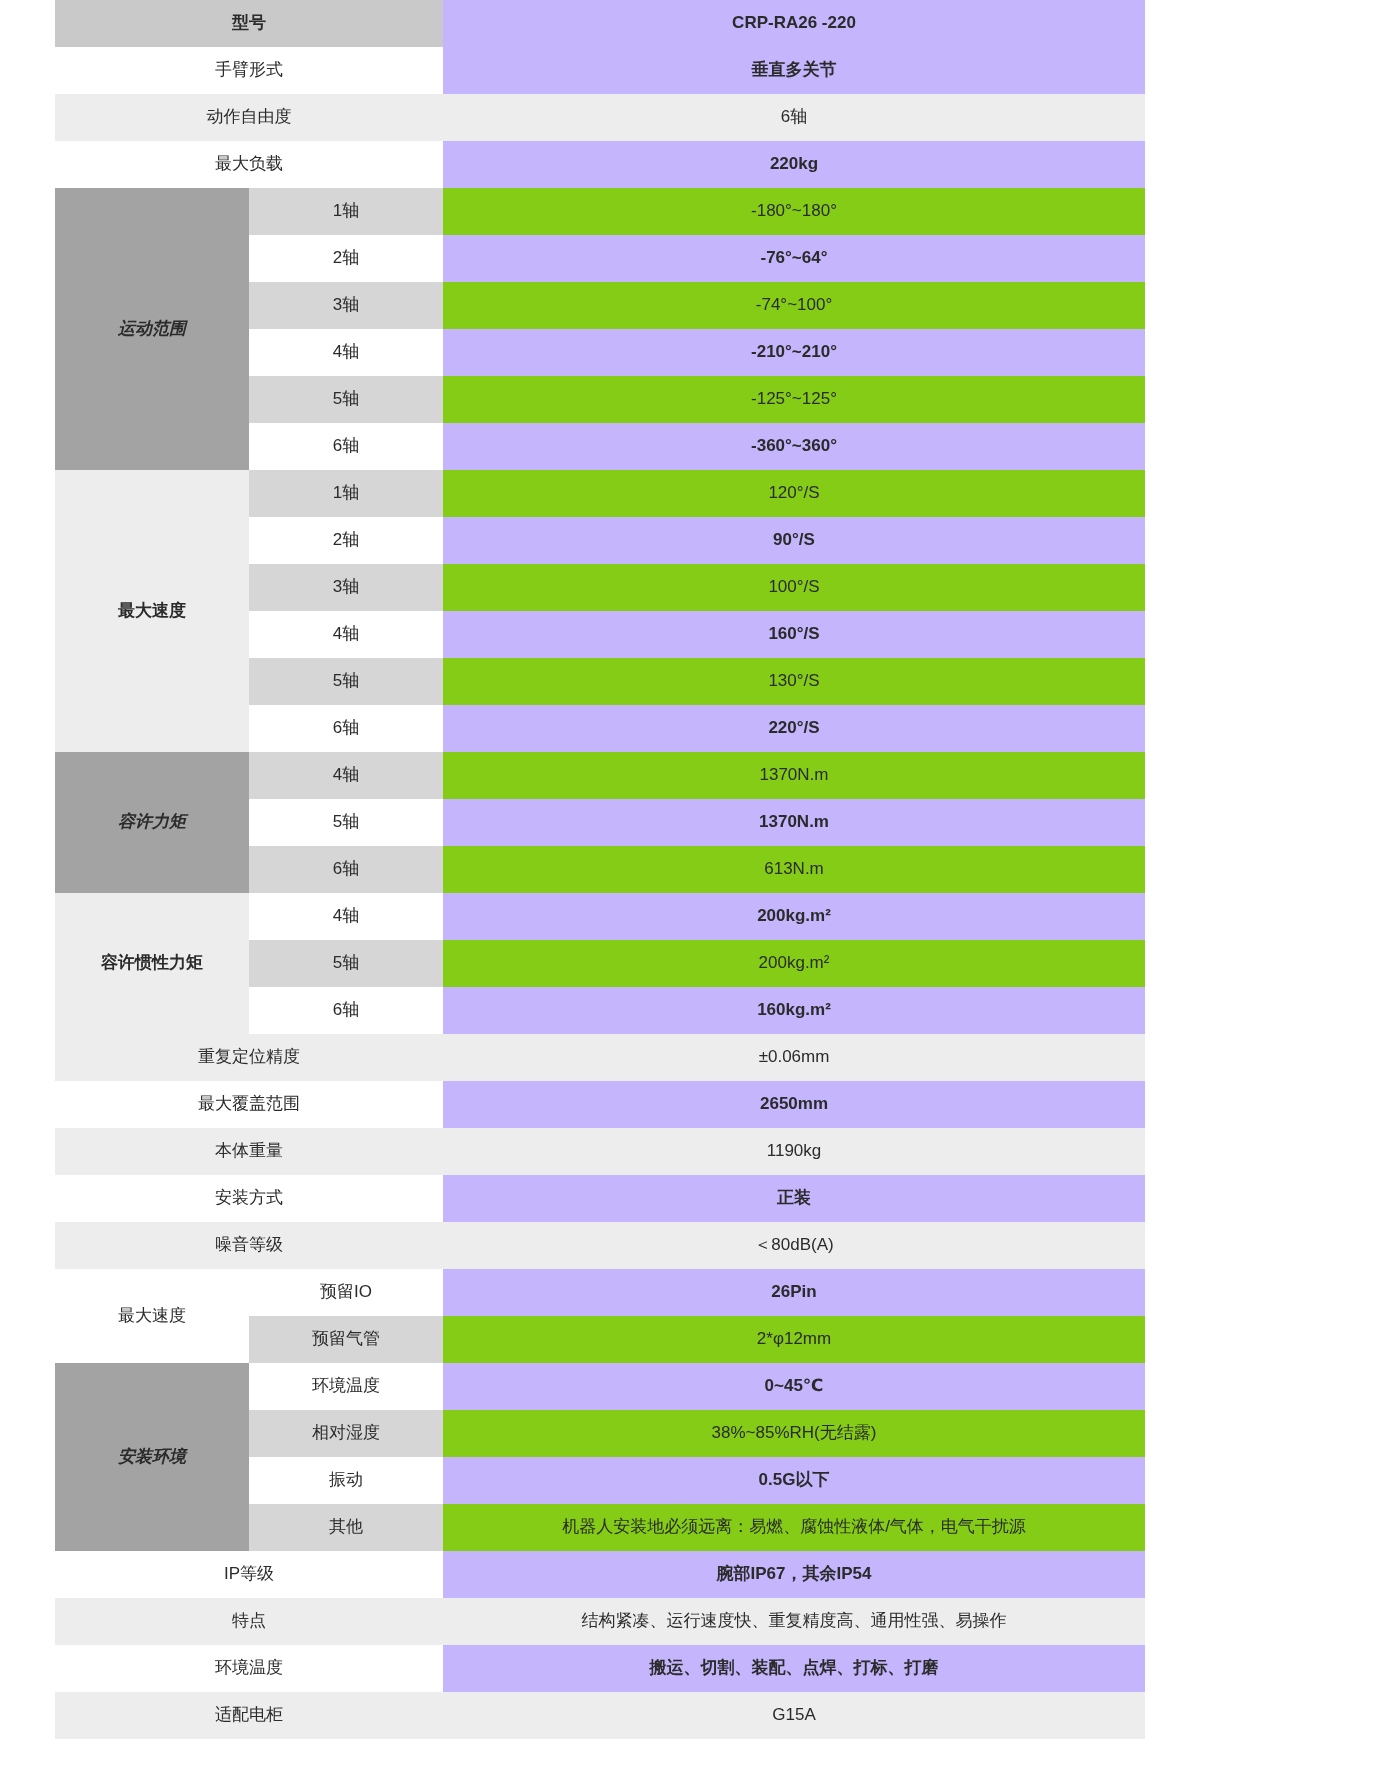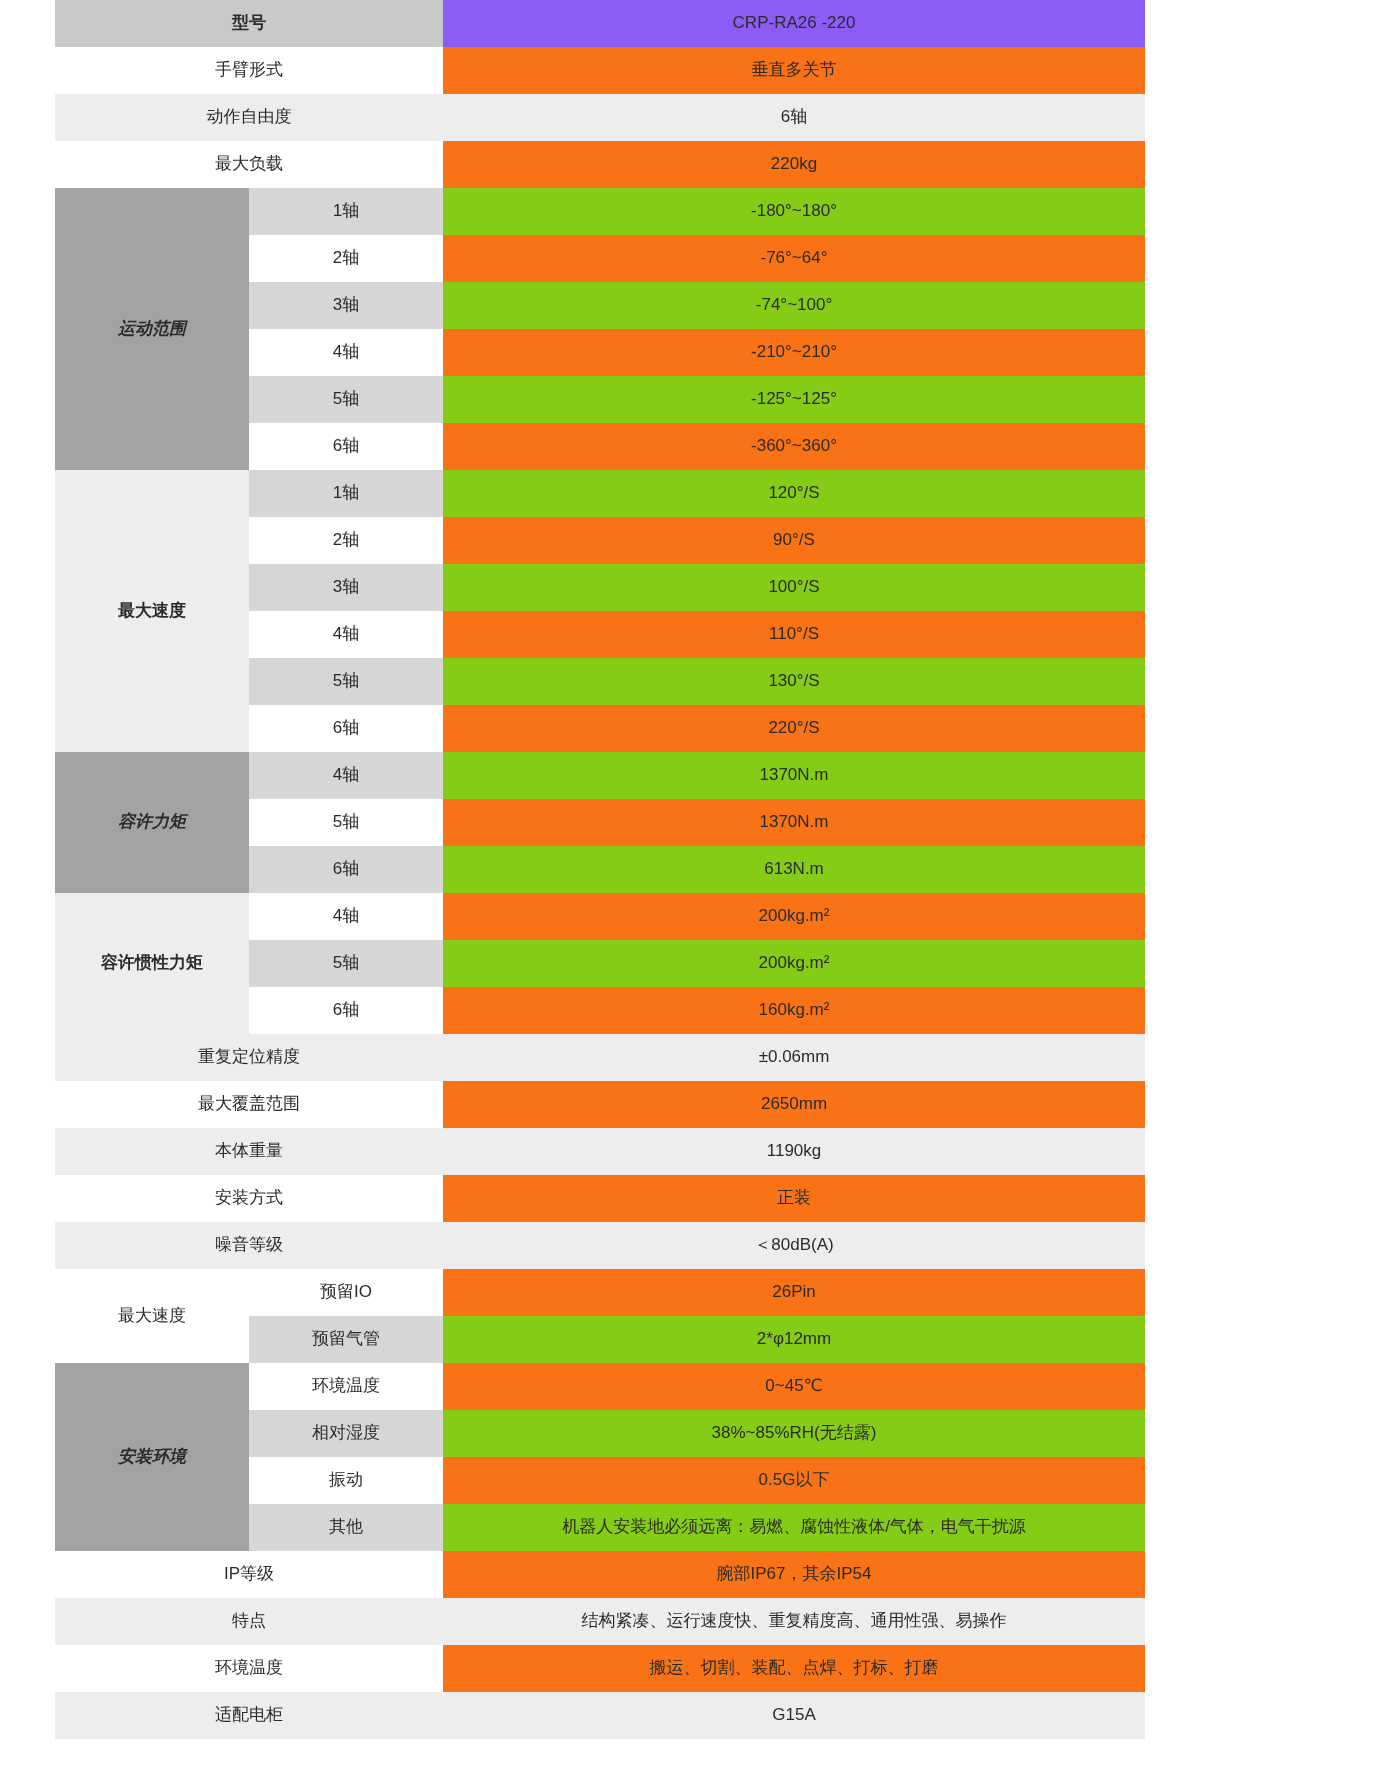--- a/index.html
+++ b/index.html
@@ -34,28 +34,28 @@
     line-height: 1.35;
     height: 47px;
   }
   
   col.c-label   { width: 194px; }
   col.c-sub     { width: 194px; }
   col.c-value   { width: 702px; }
 
   
   .sh-head-left   { background: #c9c9c9; font-weight: bold; font-size: 21px; }
-  .sh-head-right  { background: #8b5cf6; font-weight: normal; font-size: 21px; }
+  .sh-head-right  { background: #c4b5fd; font-weight: bold; font-size: 21px; }
   .lbl-light      { background: #ededed; font-weight: normal; }
   .lbl-white      { background: #ffffff; font-weight: normal; }
   .sub-dark       { background: #d6d6d6; }
   .sub-white      { background: #ffffff; }
   .val-dark       { background: #84cc16; }
   .val-light      { background: #ededed; }
-  .val-white      { background: #f97316; }
+  .val-white      { background: #c4b5fd; font-weight: bold; }
   .group-dark     { background: #a3a3a3; font-weight: bold; font-style: italic; }
   .group-light    { background: #ededed; font-weight: bold; }
 </style>
 </head>
 <body>
 
 <div id="sheet">
   <table class="spec">
     <colgroup>
       <col class="c-label">
@@ -118,21 +118,21 @@
       <tr>
         <td class="sub-white">2轴</td>
         <td class="val-white">90°/S</td>
       </tr>
       <tr>
         <td class="sub-dark">3轴</td>
         <td class="val-dark">100°/S</td>
       </tr>
       <tr>
         <td class="sub-white">4轴</td>
-        <td class="val-white">110°/S</td>
+        <td class="val-white">160°/S</td>
       </tr>
       <tr>
         <td class="sub-dark">5轴</td>
         <td class="val-dark">130°/S</td>
       </tr>
       <tr>
         <td class="sub-white">6轴</td>
         <td class="val-white">220°/S</td>
       </tr>
 

